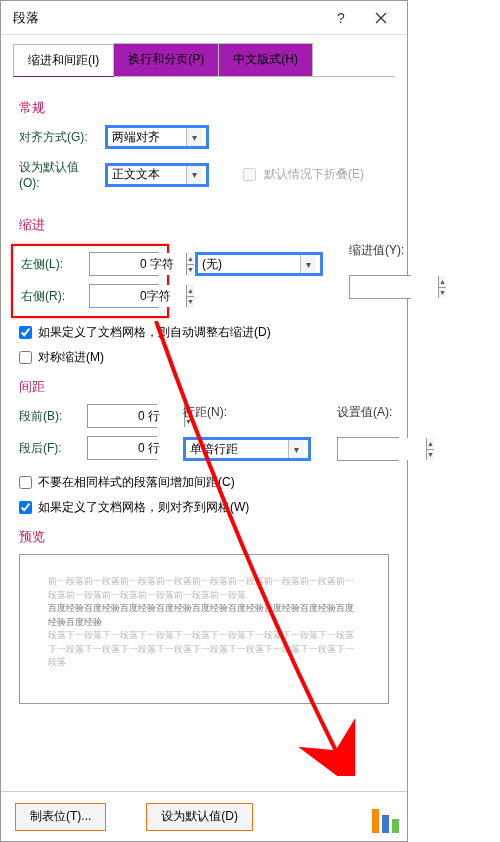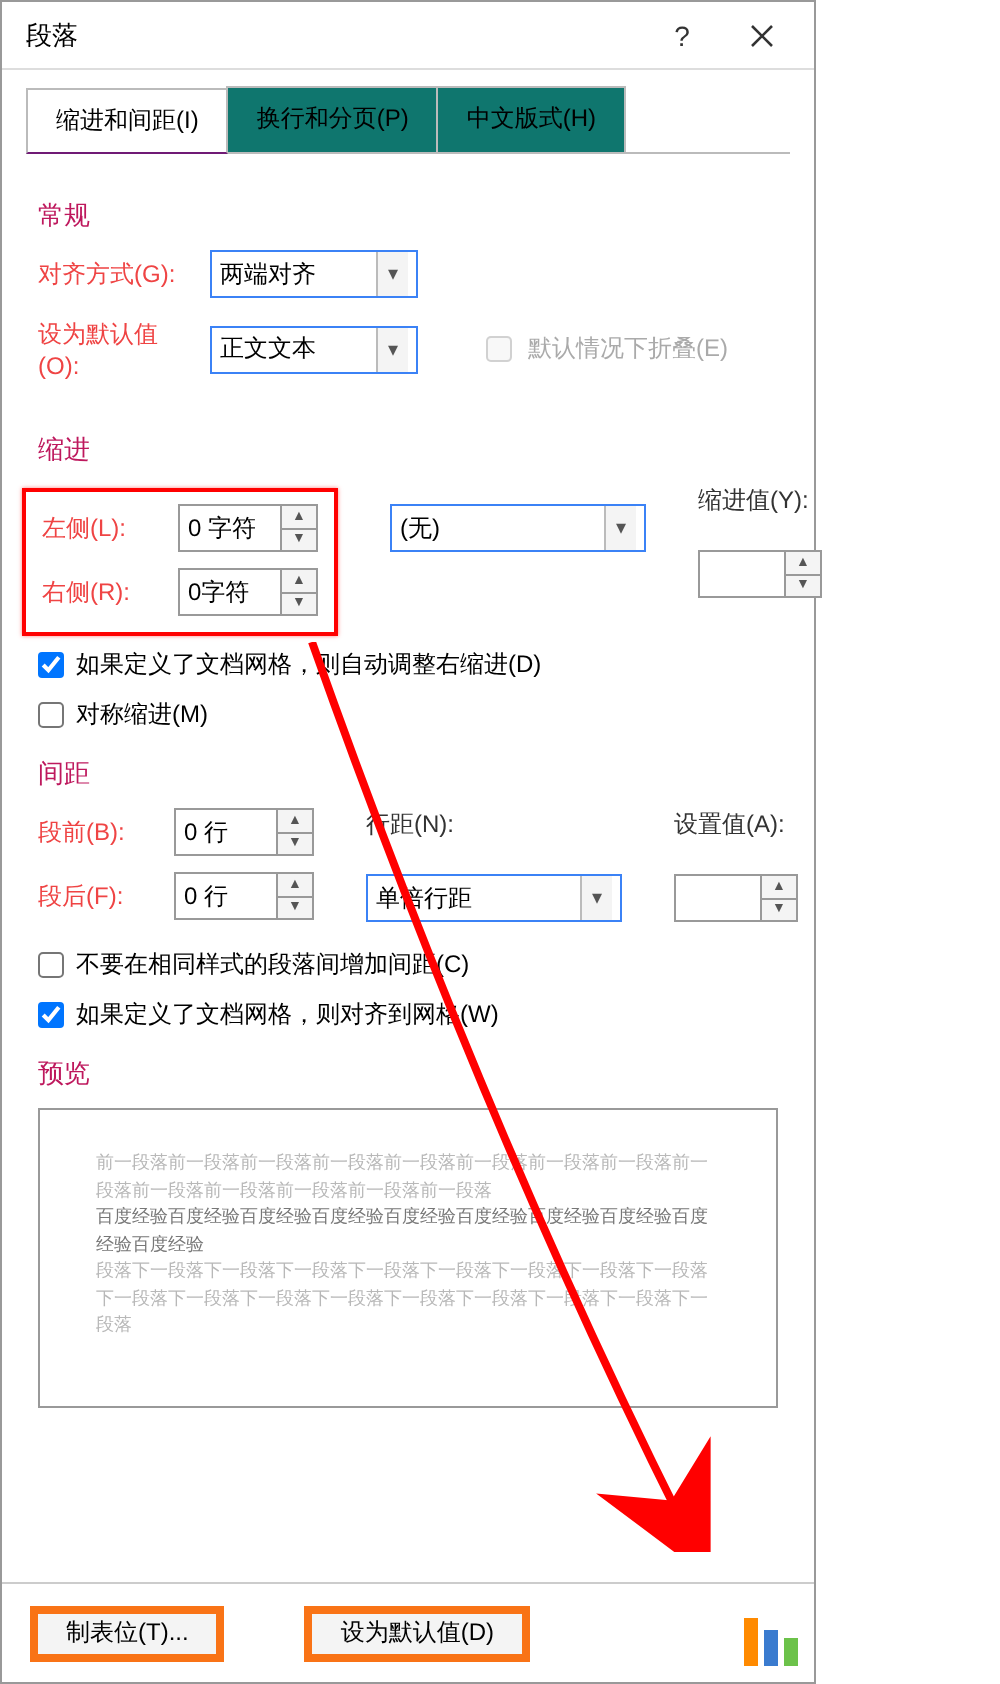--- a/index.html
+++ b/index.html
@@ -38,21 +38,21 @@
   .tabs {
     display: flex;
     margin: 8px 12px 0 12px;
     border-bottom: 1px solid #bbb;
   }
   .tab {
     padding: 7px 14px;
     border: 1px solid #bbb;
     border-bottom: none;
     margin-right: -1px;
-    background: #0f766e;
+    background: #a21caf;
     color: #000;
     font-size: 12px;
     position: relative;
   }
   .tab.active {
     background: #fff;
     border-bottom: 1px solid #701a75;
     top: 1px;
     z-index: 2;
   }
@@ -65,44 +65,45 @@
     font-size: 13px;
   }
   .row {
     display: flex;
     align-items: center;
     margin-bottom: 10px;
     gap: 8px;
   }
   .label {
     width: 78px;
-    color: #ef4444;
+    color: #14532d;
   }
   select, .combo, input[type=text] {
     height: 24px;
-    border: 1px solid #3b82f6;
+    border: 3px solid #3b82f6;
     background: #fff;
     font-family: inherit;
     font-size: 12px;
     padding: 0 4px;
   }
   .combo {
     display: flex; align-items: center; justify-content: space-between;
     width: 104px;
   }
   .combo .arrow {
     width: 16px; height: 100%; border-left: 1px solid #bbb;
     display: flex; align-items: center; justify-content: center;
     background: #f4f4f4;
     font-size: 10px; color: #555;
   }
   .spinner {
     display: flex; align-items: stretch;
     height: 24px; border: 1px solid #999;
     width: 70px;
+    padding-left: 46px;
   }
   .spinner input {
     border: none; outline: none; width: 50px; padding: 0 4px; font-family: inherit; font-size: 12px;
   }
   .spinner .arrows {
     width: 18px; border-left: 1px solid #999; display: flex; flex-direction: column;
   }
   .spinner .arrows div {
     flex: 1; font-size: 7px; display: flex; align-items: center; justify-content: center; background: #f4f4f4; color: #555;
   }
@@ -139,21 +140,21 @@
     height: 50px;
     border-top: 1px solid #ccc;
     display: flex;
     align-items: center;
     padding: 0 14px;
     gap: 40px;
     background: #fff;
   }
   .btn-flat {
     height: 28px;
-    border: 4px solid #f97316;
+    border: 1px solid #f97316;
     background: #f4f4f4;
     padding: 0 14px;
     display: flex; align-items: center; justify-content: center;
     font-family: inherit; font-size: 12px;
   }
 
   .watermark {
     position: absolute;
     right: 4px; bottom: 6px;
     display: flex; align-items: center; gap: 6px;

